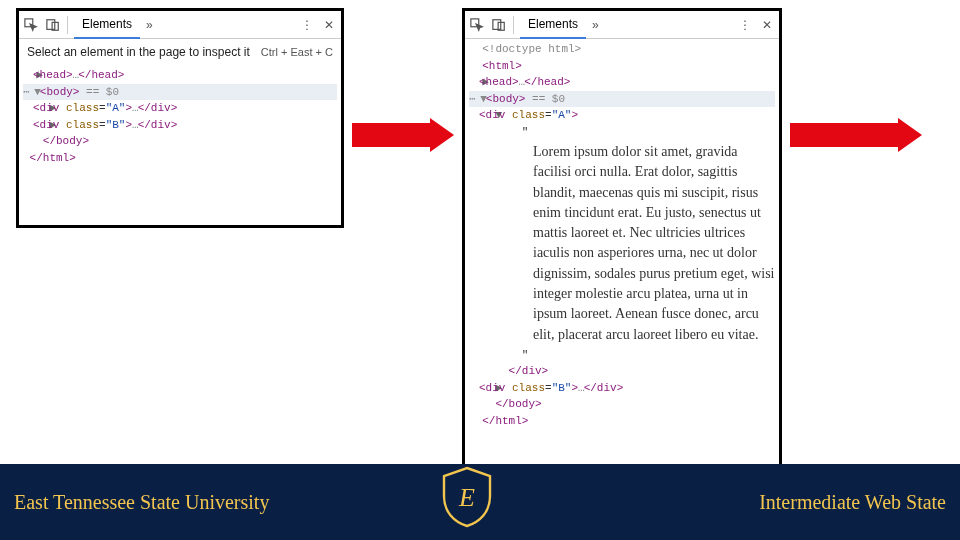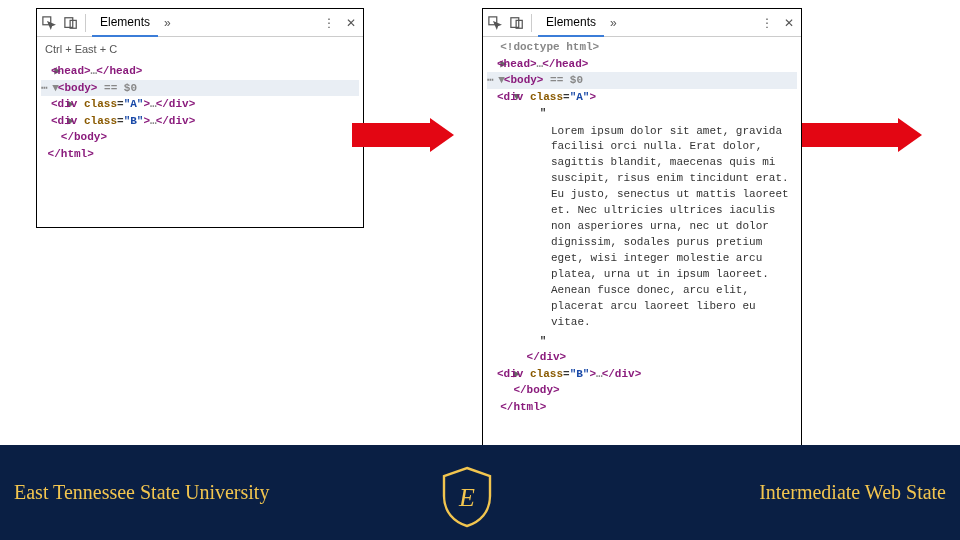--- a/index.html
+++ b/index.html
@@ -1,45 +1,45 @@
 <!DOCTYPE html>
 <html><head>
 <meta charset="utf-8">
 <style>
 * { box-sizing: border-box; margin: 0; padding: 0; }
 body { width: 960px; height: 540px; background: #fff; font-family: sans-serif; position: relative; overflow: hidden; }
-.panel { position: absolute; border: 1px solid #000000; background: #fff; margin-left: 20px; }
+.panel { position: absolute; border: 3px solid #000000; background: #fff; }
 .panel-left { left: 16px; top: 8px; width: 328px; height: 220px; }
 .panel-right { left: 462px; top: 8px; width: 320px; height: 462px; }
 .tabbar { display: flex; align-items: center; height: 28px; border-bottom: 1px solid #ccc; padding: 0 4px; gap: 6px; font-size: 12px; }
 .tbicon { width: 16px; height: 16px; display: flex; align-items: center; justify-content: center; color: #555; }
 .tbicon svg { width: 14px; height: 14px; }
 .tab { padding: 0 8px; height: 28px; display: flex; align-items: center; color: #333; }
 .tab.active { border-bottom: 2px solid #3b7dd8; color: #000; }
 .chev { color: #555; font-size: 12px; }
 .spacer { flex: 1; }
 .tooltip-row { display: flex; align-items: center; padding: 6px 8px; font-size: 12px; color: #222; gap: 8px; }
 .tooltip-row .hint { flex: 1; }
 .shortcut { color: #555; font-size: 11px; }
 .dom { font-family: "Courier New", monospace; font-size: 11px; line-height: 1.5; padding: 2px 4px 6px 4px; color: #333; }
-.dom .row { white-space: pre; font-weight: bold; }
+.dom .row { white-space: pre; }
 .dom .row.sel { background: #e9eef4; }
 .tri { color: #666; display: inline-block; width: 10px; }
 .dots { color: #888; letter-spacing: -1px; }
 .tag { color: #8a1b7c; }
 .attr { color: #8a5a00; }
 .str { color: #1a4aa8; }
 .cursor { color: #888; }
-.lorem { white-space: normal; padding: 2px 0 2px 64px; color: #333; font-family: Liberation Mono, monospace; font-size: 11px; line-height: 1.45; }
+.lorem { white-space: normal; padding: 2px 0 2px 64px; color: #333; font-family: Liberation Serif, serif; font-size: 14px; line-height: 1.45; }
 .arrow { position: absolute; height: 34px; display: flex; align-items: center; }
 .arrow.a1 { left: 352px; top: 118px; width: 102px; }
 .arrow.a2 { left: 790px; top: 118px; width: 132px; }
 .arrow .shaft { height: 24px; background: #e30613; flex: 1; }
 .arrow .head { width: 0; height: 0; border-top: 17px solid transparent; border-bottom: 17px solid transparent; border-left: 24px solid #e30613; }
-.footer { position: absolute; left: 0; bottom: 0; width: 960px; height: 95px; background: #0a1f44; display: flex; align-items: center; padding: 0 14px; color: #f2c54f; }
+.footer { position: absolute; left: 0; bottom: 0; width: 960px; height: 76px; background: #0a1f44; display: flex; align-items: center; padding: 0 14px; color: #f2c54f; }
 .footer .left { font-size: 20px; line-height: 1.25; font-family: Georgia, serif; }
 .footer .right { margin-left: auto; text-align: right; font-size: 20px; line-height: 1.25; font-family: Georgia, serif; }
 .footer .logo { position: absolute; left: 440px; bottom: 8px; }
 .footer .logo svg { width: 54px; height: 62px; }
 </style>
 </head>
 <body>
 
 <div class="panel panel-left">
   <div class="tabbar">
@@ -56,20 +56,21 @@
         </svg>
     </span>
     <div style="width:1px;height:18px;background:#ccc"></div>
     <span class="tab active">Elements</span>
     <span class="chev">»</span>
     <span class="spacer"></span>
     <span class="tbicon">⋮</span>
     <span class="tbicon">✕</span>
   </div>
   <div class="tooltip-row">
+    <span class="hint">Select an element in the page to inspect it</span>
     <span class="shortcut">Ctrl + East + C</span>
   </div>
   <div class="dom">
     <div class="row"><span class="tri">  ▶</span><span class="tag">&lt;head&gt;</span><span class="dots">…</span><span class="tag">&lt;/head&gt;</span></div>
     <div class="row sel"><span class="dots">⋯ ▼</span><span class="tag">&lt;body&gt;</span><span class="cursor"> == $0</span></div>
     <div class="row"><span class="tri">    ▶</span><span class="tag">&lt;div </span><span class="attr">class</span><span>=</span><span class="str">"A"</span><span class="tag">&gt;</span><span class="dots">…</span><span class="tag">&lt;/div&gt;</span></div>
     <div class="row"><span class="tri">    ▶</span><span class="tag">&lt;div </span><span class="attr">class</span><span>=</span><span class="str">"B"</span><span class="tag">&gt;</span><span class="dots">…</span><span class="tag">&lt;/div&gt;</span></div>
     <div class="row"><span>   </span><span class="tag">&lt;/body&gt;</span></div>
     <div class="row"><span> </span><span class="tag">&lt;/html&gt;</span></div>
   </div>
@@ -100,20 +101,21 @@
     </span>
     <div style="width:1px;height:18px;background:#ccc"></div>
     <span class="tab active">Elements</span>
     <span class="chev">»</span>
     <span class="spacer"></span>
     <span class="tbicon">⋮</span>
     <span class="tbicon">✕</span>
   </div>
   <div class="dom">
     <div class="row"><span>  </span><span class="cursor">&lt;!doctype html&gt;</span></div>
+    <div class="row"><span>  </span><span class="tag">&lt;html&gt;</span></div>
     <div class="row"><span class="tri">  ▶</span><span class="tag">&lt;head&gt;</span><span class="dots">…</span><span class="tag">&lt;/head&gt;</span></div>
     <div class="row sel"><span class="dots">⋯ ▼</span><span class="tag">&lt;body&gt;</span><span class="cursor"> == $0</span></div>
     <div class="row"><span class="tri">    ▼</span><span class="tag">&lt;div </span><span class="attr">class</span><span>=</span><span class="str">"A"</span><span class="tag">&gt;</span></div>
     <div class="row">        "</div>
     <div class="lorem">Lorem ipsum dolor sit amet, gravida facilisi orci nulla. Erat dolor, sagittis blandit, maecenas quis mi suscipit, risus enim tincidunt erat. Eu justo, senectus ut mattis laoreet et. Nec ultricies ultrices iaculis non asperiores urna, nec ut dolor dignissim, sodales purus pretium eget, wisi integer molestie arcu platea, urna ut in ipsum laoreet. Aenean fusce donec, arcu elit, placerat arcu laoreet libero eu vitae.</div>
     <div class="row">        "</div>
     <div class="row"><span>      </span><span class="tag">&lt;/div&gt;</span></div>
     <div class="row"><span class="tri">    ▶</span><span class="tag">&lt;div </span><span class="attr">class</span><span>=</span><span class="str">"B"</span><span class="tag">&gt;</span><span class="dots">…</span><span class="tag">&lt;/div&gt;</span></div>
     <div class="row"><span>    </span><span class="tag">&lt;/body&gt;</span></div>
     <div class="row"><span>  </span><span class="tag">&lt;/html&gt;</span></div>

